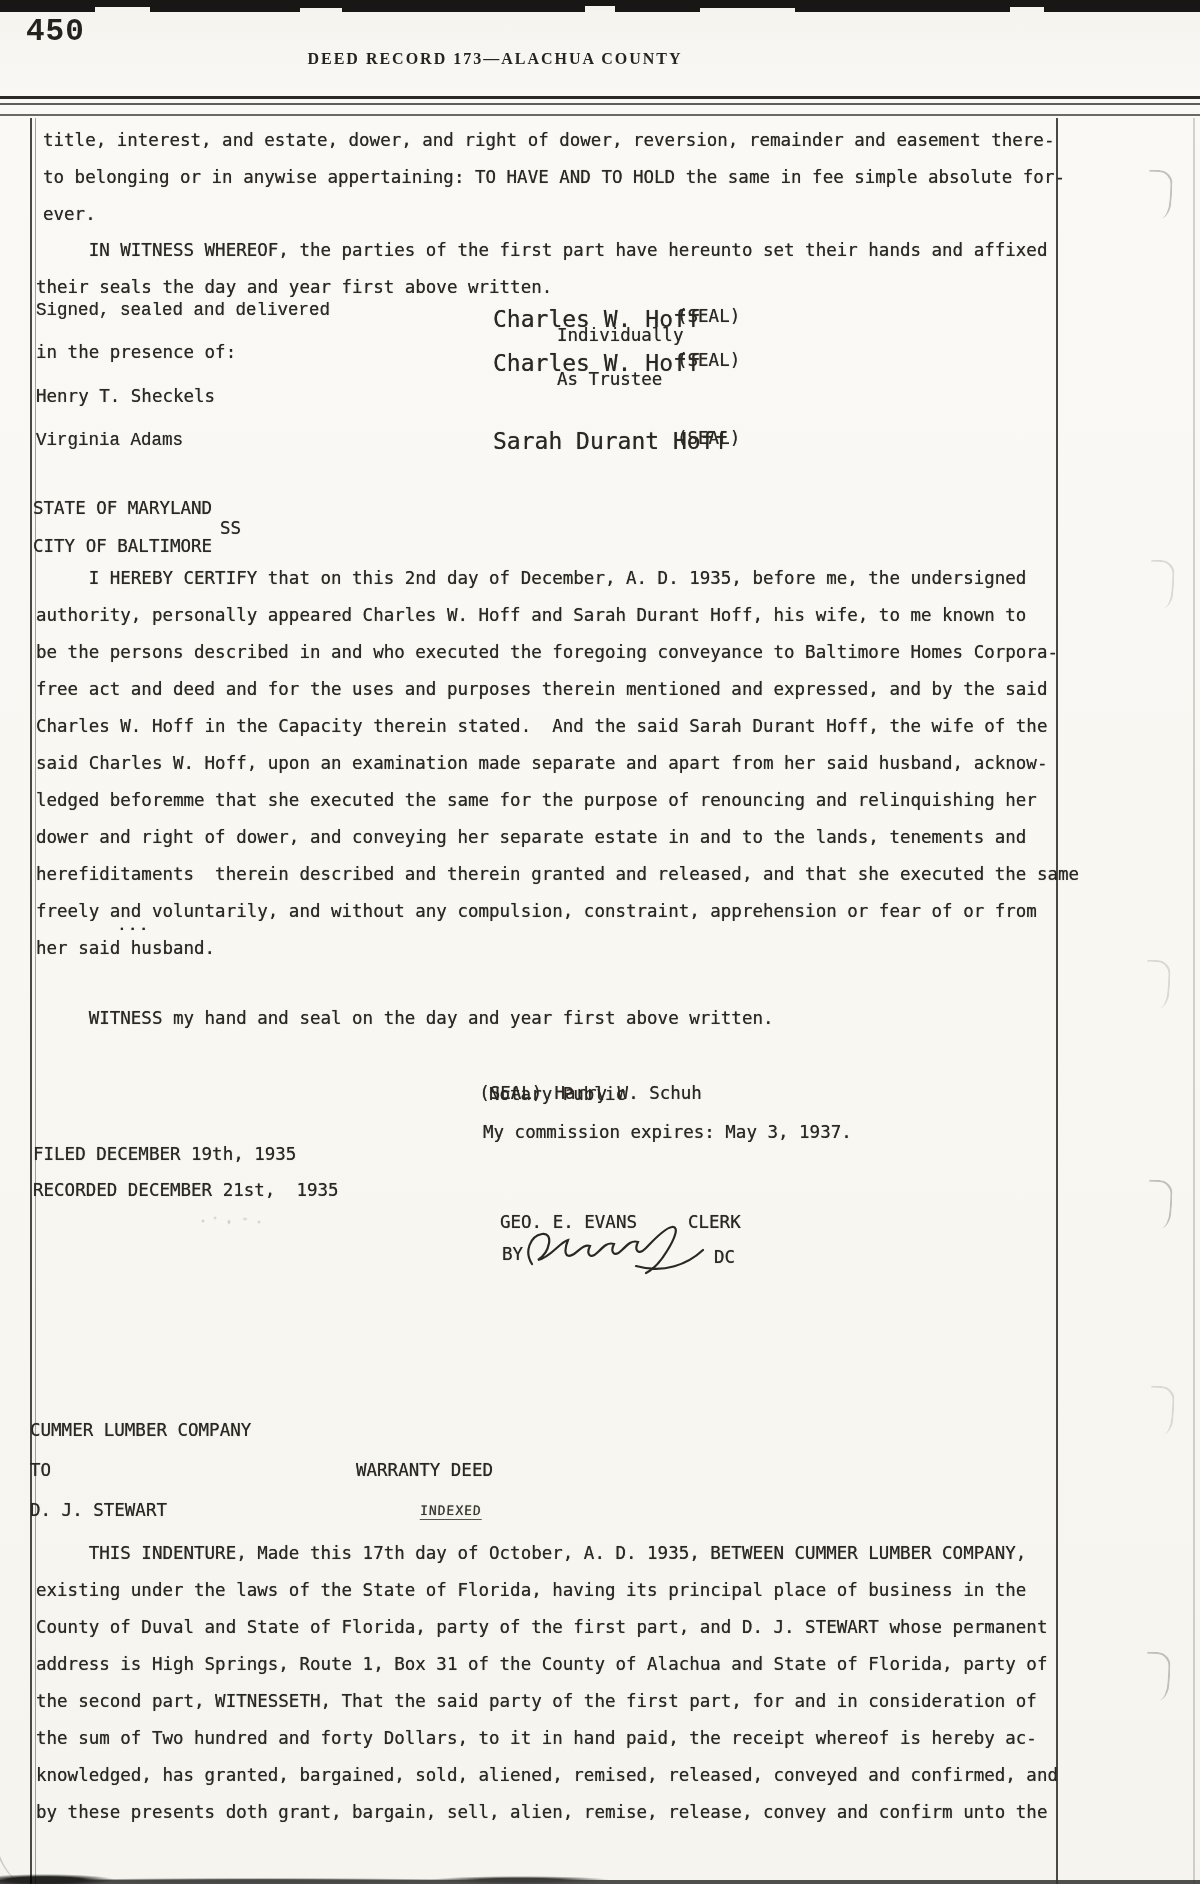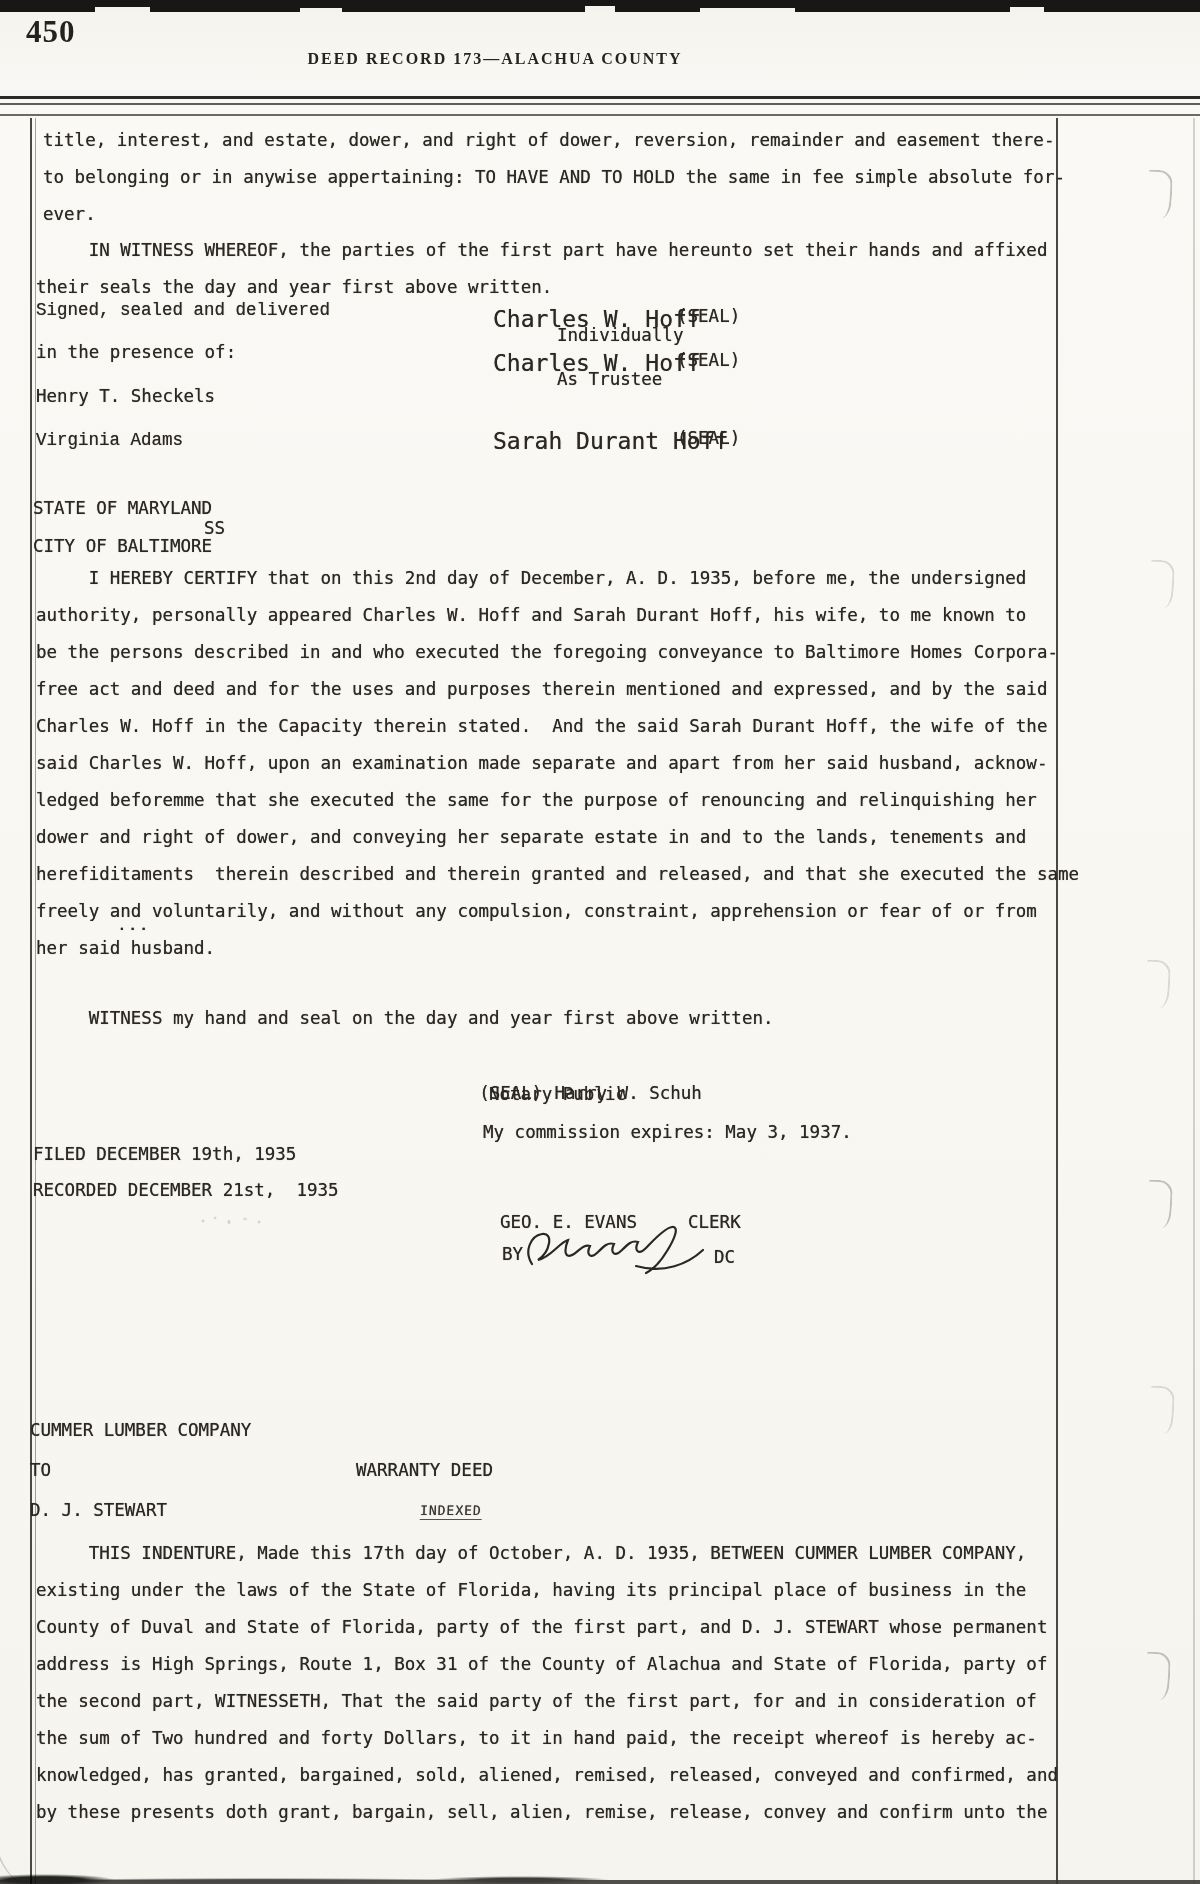--- a/index.html
+++ b/index.html
@@ -27,21 +27,21 @@
   .vline.left{left:30px;width:2px;}
   .vline.left2{left:35px;width:1px;opacity:.5;}
   .vline.right{left:1056px;width:2px;}
   .vline.faredge{left:1193px;width:2px;opacity:.35;background:#8a877f;}
   
   .tw{color:#2b2721;text-shadow:0 0 .7px rgba(43,39,33,.75);}
   .tline{white-space:pre;font-size:17.5px;line-height:37px;height:37px;}
   .abs{position:absolute;}
   .para{position:absolute;left:36px;width:1050px;}
   
-  .pagenum{position:absolute;left:26px;top:14px;font-family:Liberation Serif, serif;
+  .pagenum{position:absolute;left:26px;top:14px;font-family:Liberation Mono, monospace;
     font-size:31px;font-weight:700;color:#24221f;letter-spacing:1px;}
   .bookhead{position:absolute;left:0;top:50px;width:990px;text-align:center;
     font-family:"Liberation Serif","DejaVu Serif",serif;font-weight:700;font-size:16px;
     letter-spacing:2px;color:#26241f;white-space:pre;}
   
   .sig{position:absolute;left:489px;width:330px;}
   .sig .nm{position:absolute;left:4px;top:0;white-space:pre;font-size:23px;}
   .sig .sl{position:absolute;left:188px;top:0;white-space:pre;font-size:17.5px;}
   .sig .rl{position:absolute;left:68px;top:19px;white-space:pre;font-size:17.5px;}
   
@@ -111,21 +111,21 @@
     <span class="sl">(SEAL)</span>
     <span class="rl">As Trustee</span>
   </div>
   <div class="sig tw" style="top:428px;">
     <span class="nm">Sarah Durant Hoff</span>
     <span class="sl">(SEAL)</span>
     <span class="rl"></span>
   </div>
 
   <div class="abs tw tline" style="left:33px;top:490px;">STATE OF MARYLAND</div>
-  <div class="abs tw tline" style="left:204px;top:510px;">SS</div>
+  <div class="abs tw tline" style="left:220px;top:510px;">SS</div>
   <div class="abs tw tline" style="left:33px;top:528px;">CITY OF BALTIMORE</div>
 
   <div class="para tw" style="top:560px;">
     <div class="tline">     I HEREBY CERTIFY that on this 2nd day of December, A. D. 1935, before me, the undersigned</div>
     <div class="tline">authority, personally appeared Charles W. Hoff and Sarah Durant Hoff, his wife, to me known to</div>
     <div class="tline">be the persons described in and who executed the foregoing conveyance to Baltimore Homes Corpora-</div>
     <div class="tline">free act and deed and for the uses and purposes therein mentioned and expressed, and by the said</div>
     <div class="tline">Charles W. Hoff in the Capacity therein stated.  And the said Sarah Durant Hoff, the wife of the</div>
     <div class="tline">said Charles W. Hoff, upon an examination made separate and apart from her said husband, acknow-</div>
     <div class="tline">ledged beforemme that she executed the same for the purpose of renouncing and relinquishing her</div>

